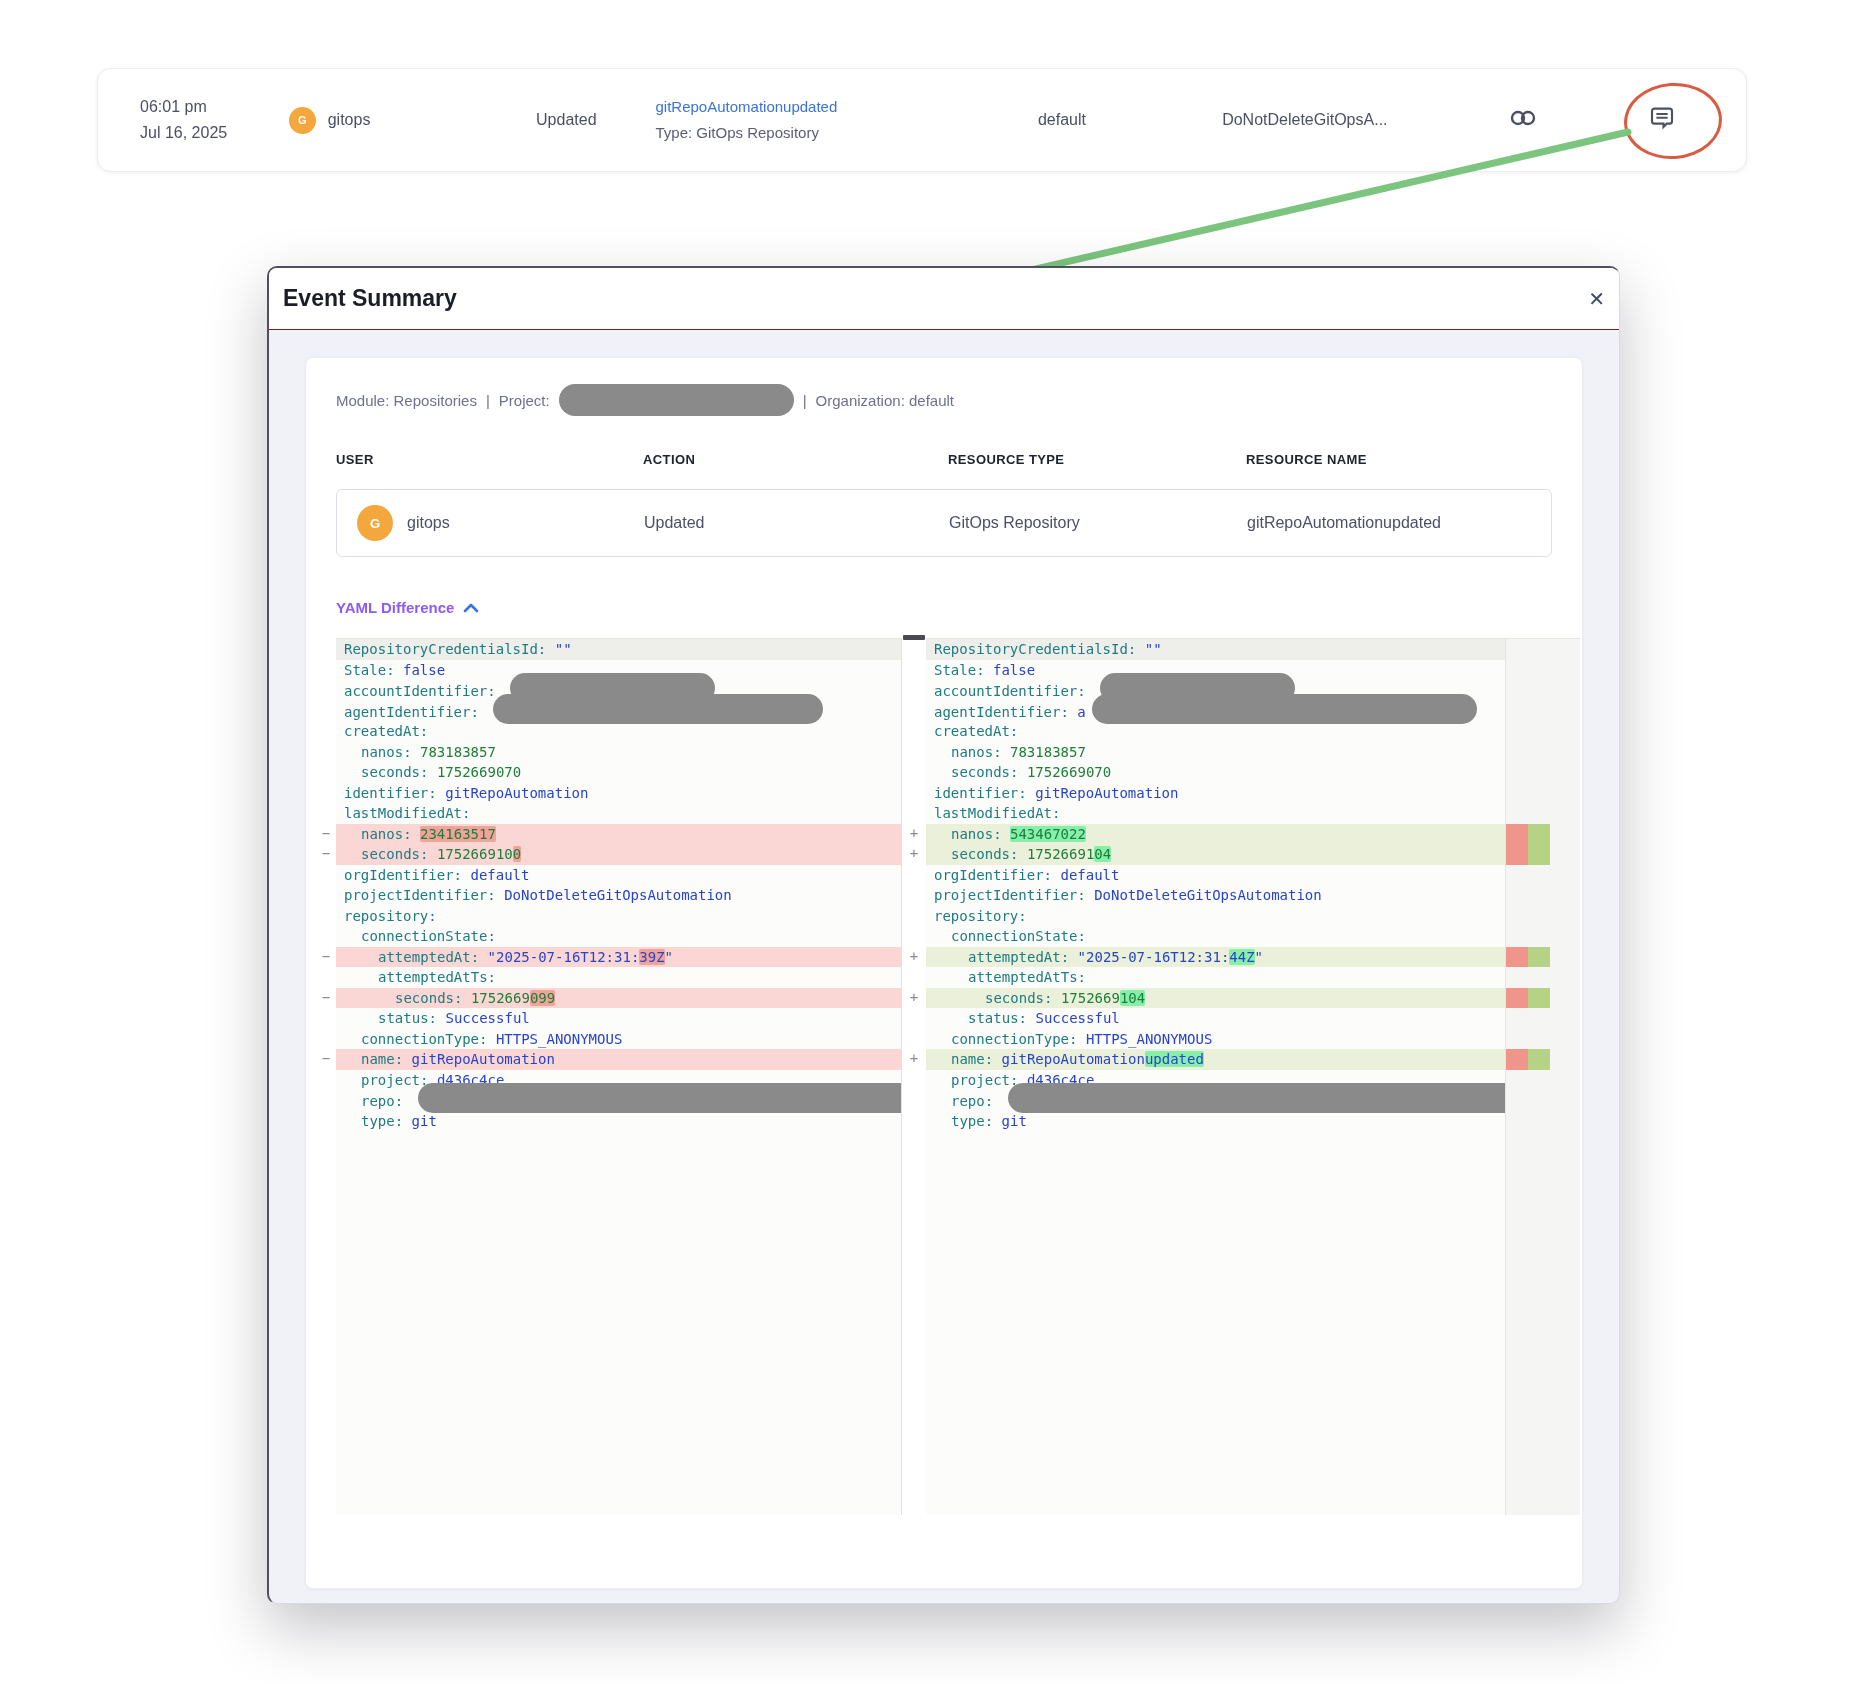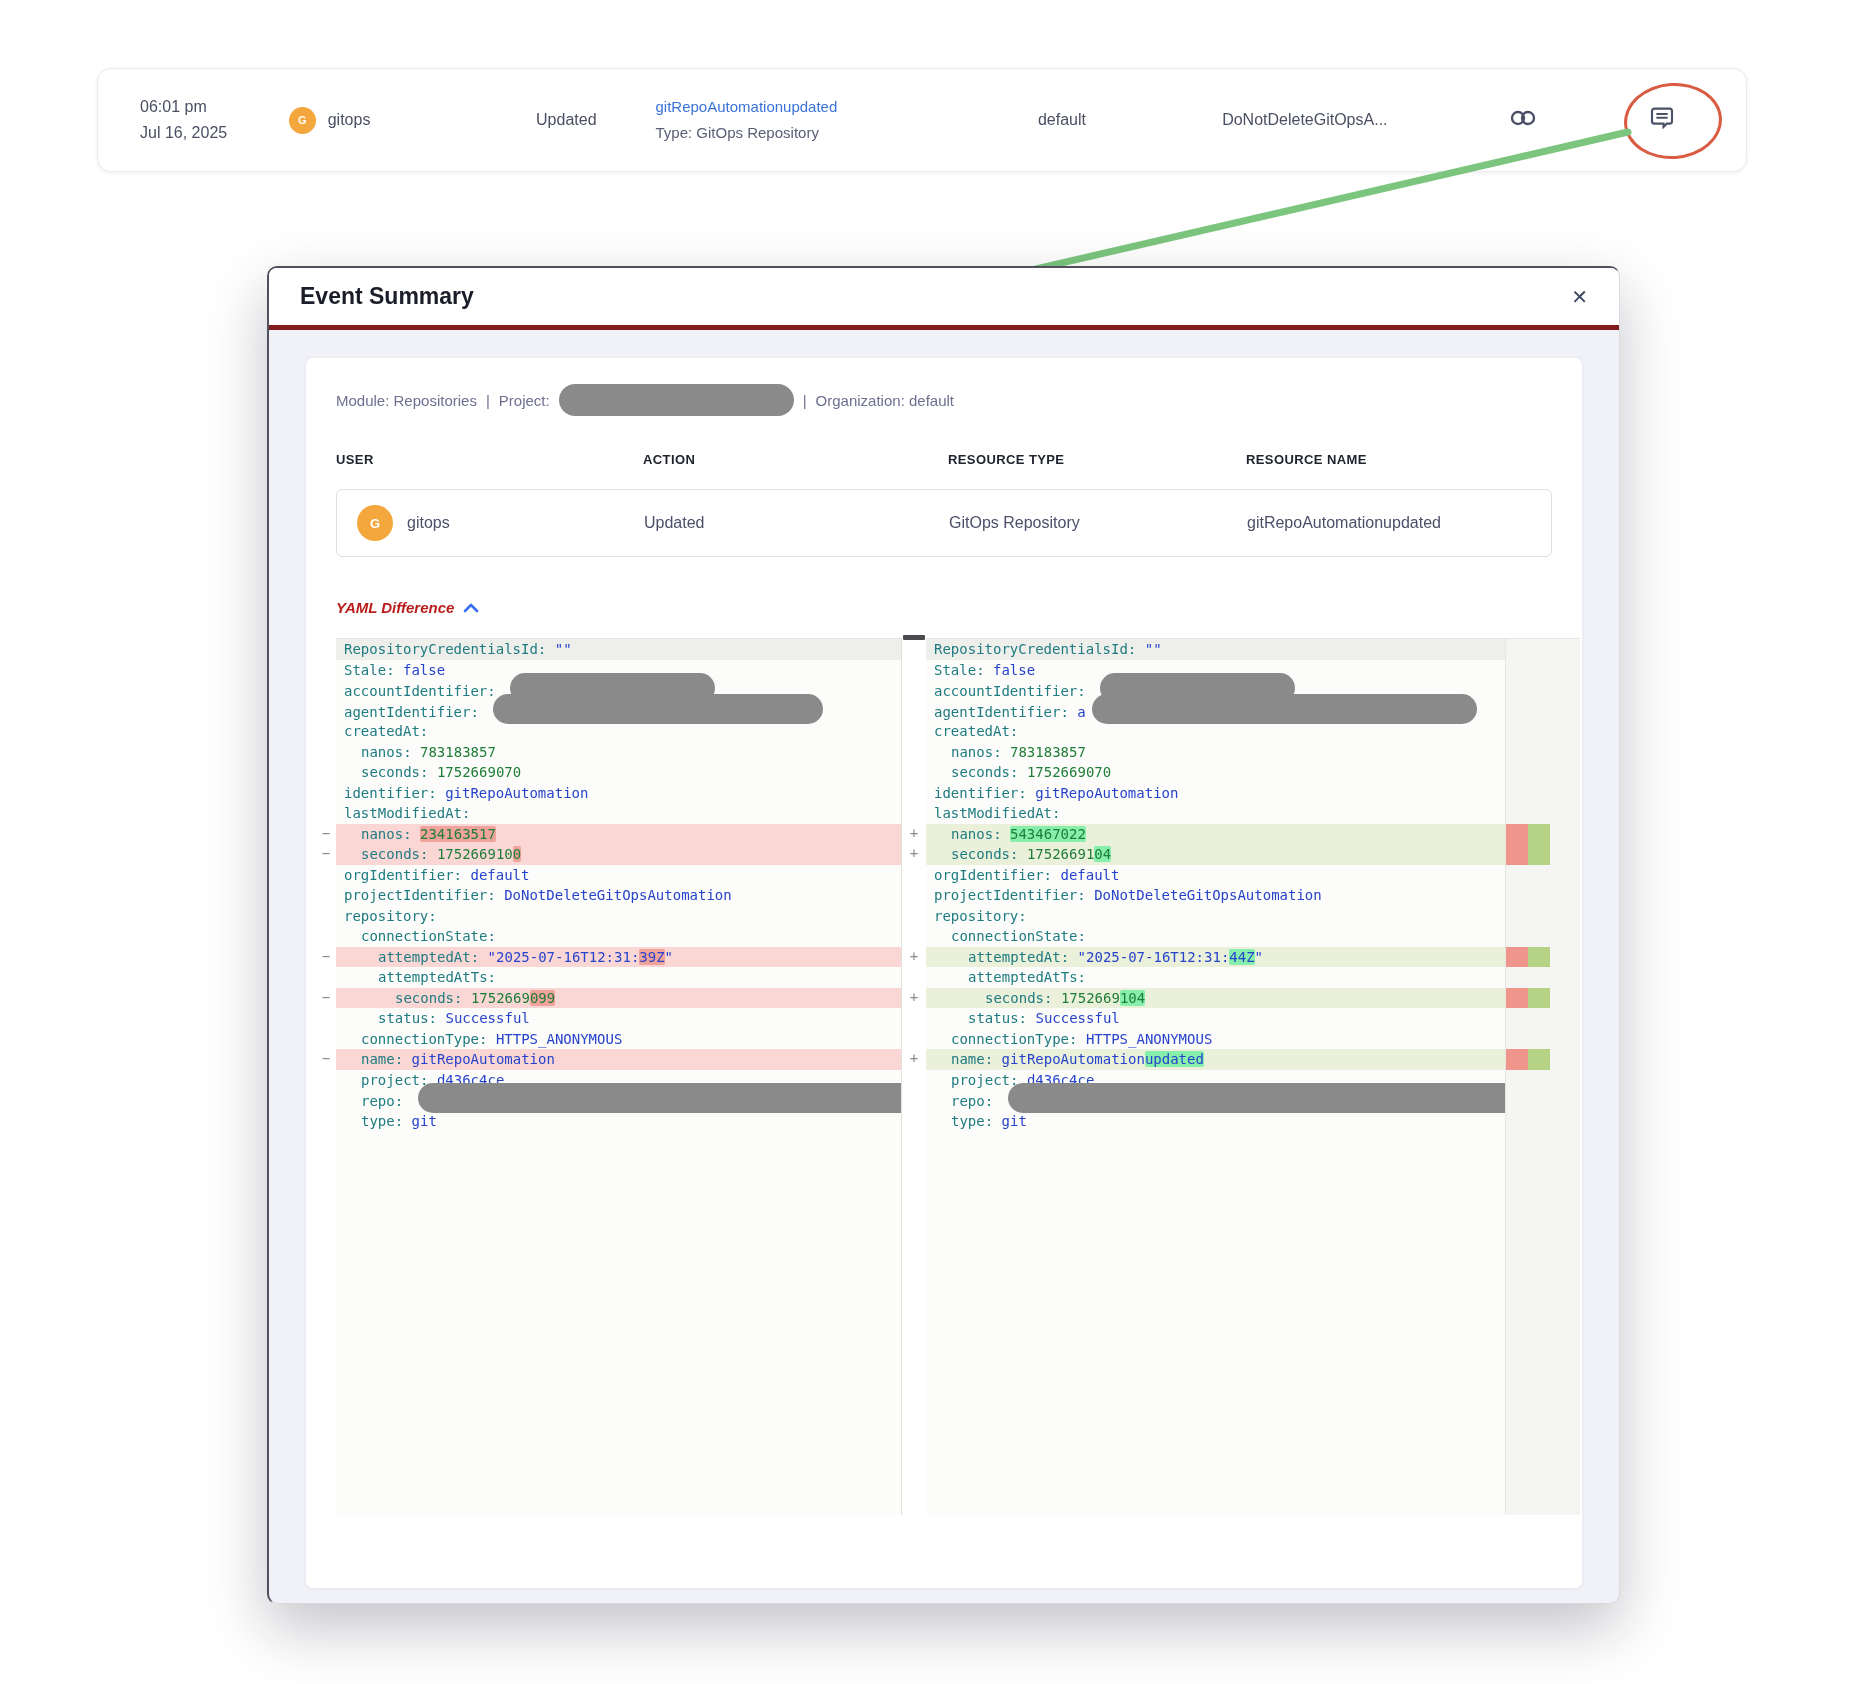--- a/index.html
+++ b/index.html
@@ -28,22 +28,22 @@
   .red-ellipse{ position:absolute; left:1624px; top:83px; width:98px; height:76px;
     border:3px solid #d95b41; border-radius:50%; transform:rotate(-4deg); pointer-events:none; }
   .overlay-svg{ position:absolute; left:0; top:0; pointer-events:none; }
 
   
   .modal{ position:absolute; left:267px; top:266px; width:1353px; height:1338px;
     background:#f1f1f8; border-radius:10px;
     border-top:2px solid #50505c; border-left:2px solid #50505c;
     border-right:1px solid #d9d9e3; border-bottom:1px solid #d9d9e3;
     box-shadow:0 24px 60px rgba(20,20,40,.25); overflow:hidden; }
-  .modal-header{ height:62px; background:#fff; border-bottom:5px solid #7f1d1d;
-    display:flex; align-items:center; justify-content:space-between; padding:0 31px;text-align:right; }
+  .modal-header{ height:62px; background:#fff; border-bottom:1px solid #7f1d1d;
+    display:flex; align-items:center; justify-content:space-between; padding:0 14px;text-align:right; }
   .modal-title{ font-size:23px; font-weight:700; color:#1b1d28; }
   .modal-close{ font-size:20px; color:#3d4963; cursor:pointer; line-height:1; }
 
   .modal-body{ padding:27px 36px 14px; height:calc(100% - 62px); }
   .inner-card{ background:#fff; border-radius:8px; border:1px solid #ececf2;
     box-shadow:0 1px 3px rgba(30,30,60,.05); height:100%; padding:26px 30px 20px; position:relative; }
 
   .evt-date{ font-size:17px; font-weight:700; color:#22262e; margin:8px 0 8px; }
   .evt-meta{ display:flex; align-items:center; gap:9px; font-size:15px; color:#6e7090; }
   .meta-pill{ width:235px; height:32px; border-radius:16px; background:#8a8a8a; display:inline-block; }
@@ -51,21 +51,21 @@
   .tbl-headers{ display:grid; grid-template-columns:307px 305px 298px auto; margin-top:36px;
     font-size:13px; font-weight:700; color:#20242e; letter-spacing:.4px; }
   .row-card{ margin-top:22px; height:68px; border:1px solid #dedee8; border-radius:6px;
     display:grid; grid-template-columns:307px 305px 298px auto; align-items:center;
     font-size:16px; color:#4c4f68; background:#fff; }
   .cell-user{ display:flex; align-items:center; gap:14px; padding-left:20px; }
   .avatar-md{ width:36px; height:36px; border-radius:50%; background:#f3a73c; color:#fff;
     font-size:13px; font-weight:700; display:flex; align-items:center; justify-content:center; }
 
   .yaml-label-row{ margin-top:42px; display:flex; align-items:center; gap:9px; }
-  .yaml-label{ font-size:15px; font-weight:700; color:#b91c1c;font-style:italic; }
+  .yaml-label{ font-size:15px; font-weight:700; color:#8b5cf6; }
   .caret-up{ cursor:pointer; display:inline-flex; }
 
   
   .diff{ margin:22px -24px 0 -20px; height:877px; position:relative; display:flex; align-items:stretch; }
   .gutcol{ width:20px; flex:none; padding-top:0; }
   .gutcol.right{ width:24px; }
   .gutline{ height:20.5px; line-height:20.5px; font-family:"DejaVu Sans Mono",monospace;
     font-size:14px; color:#8a8a8a; text-align:center; }
   .pane{ background:#fcfcfa; border-top:1px solid #e6e6e1; flex:none; overflow:hidden; }
   .pane.left{ width:565px; }

